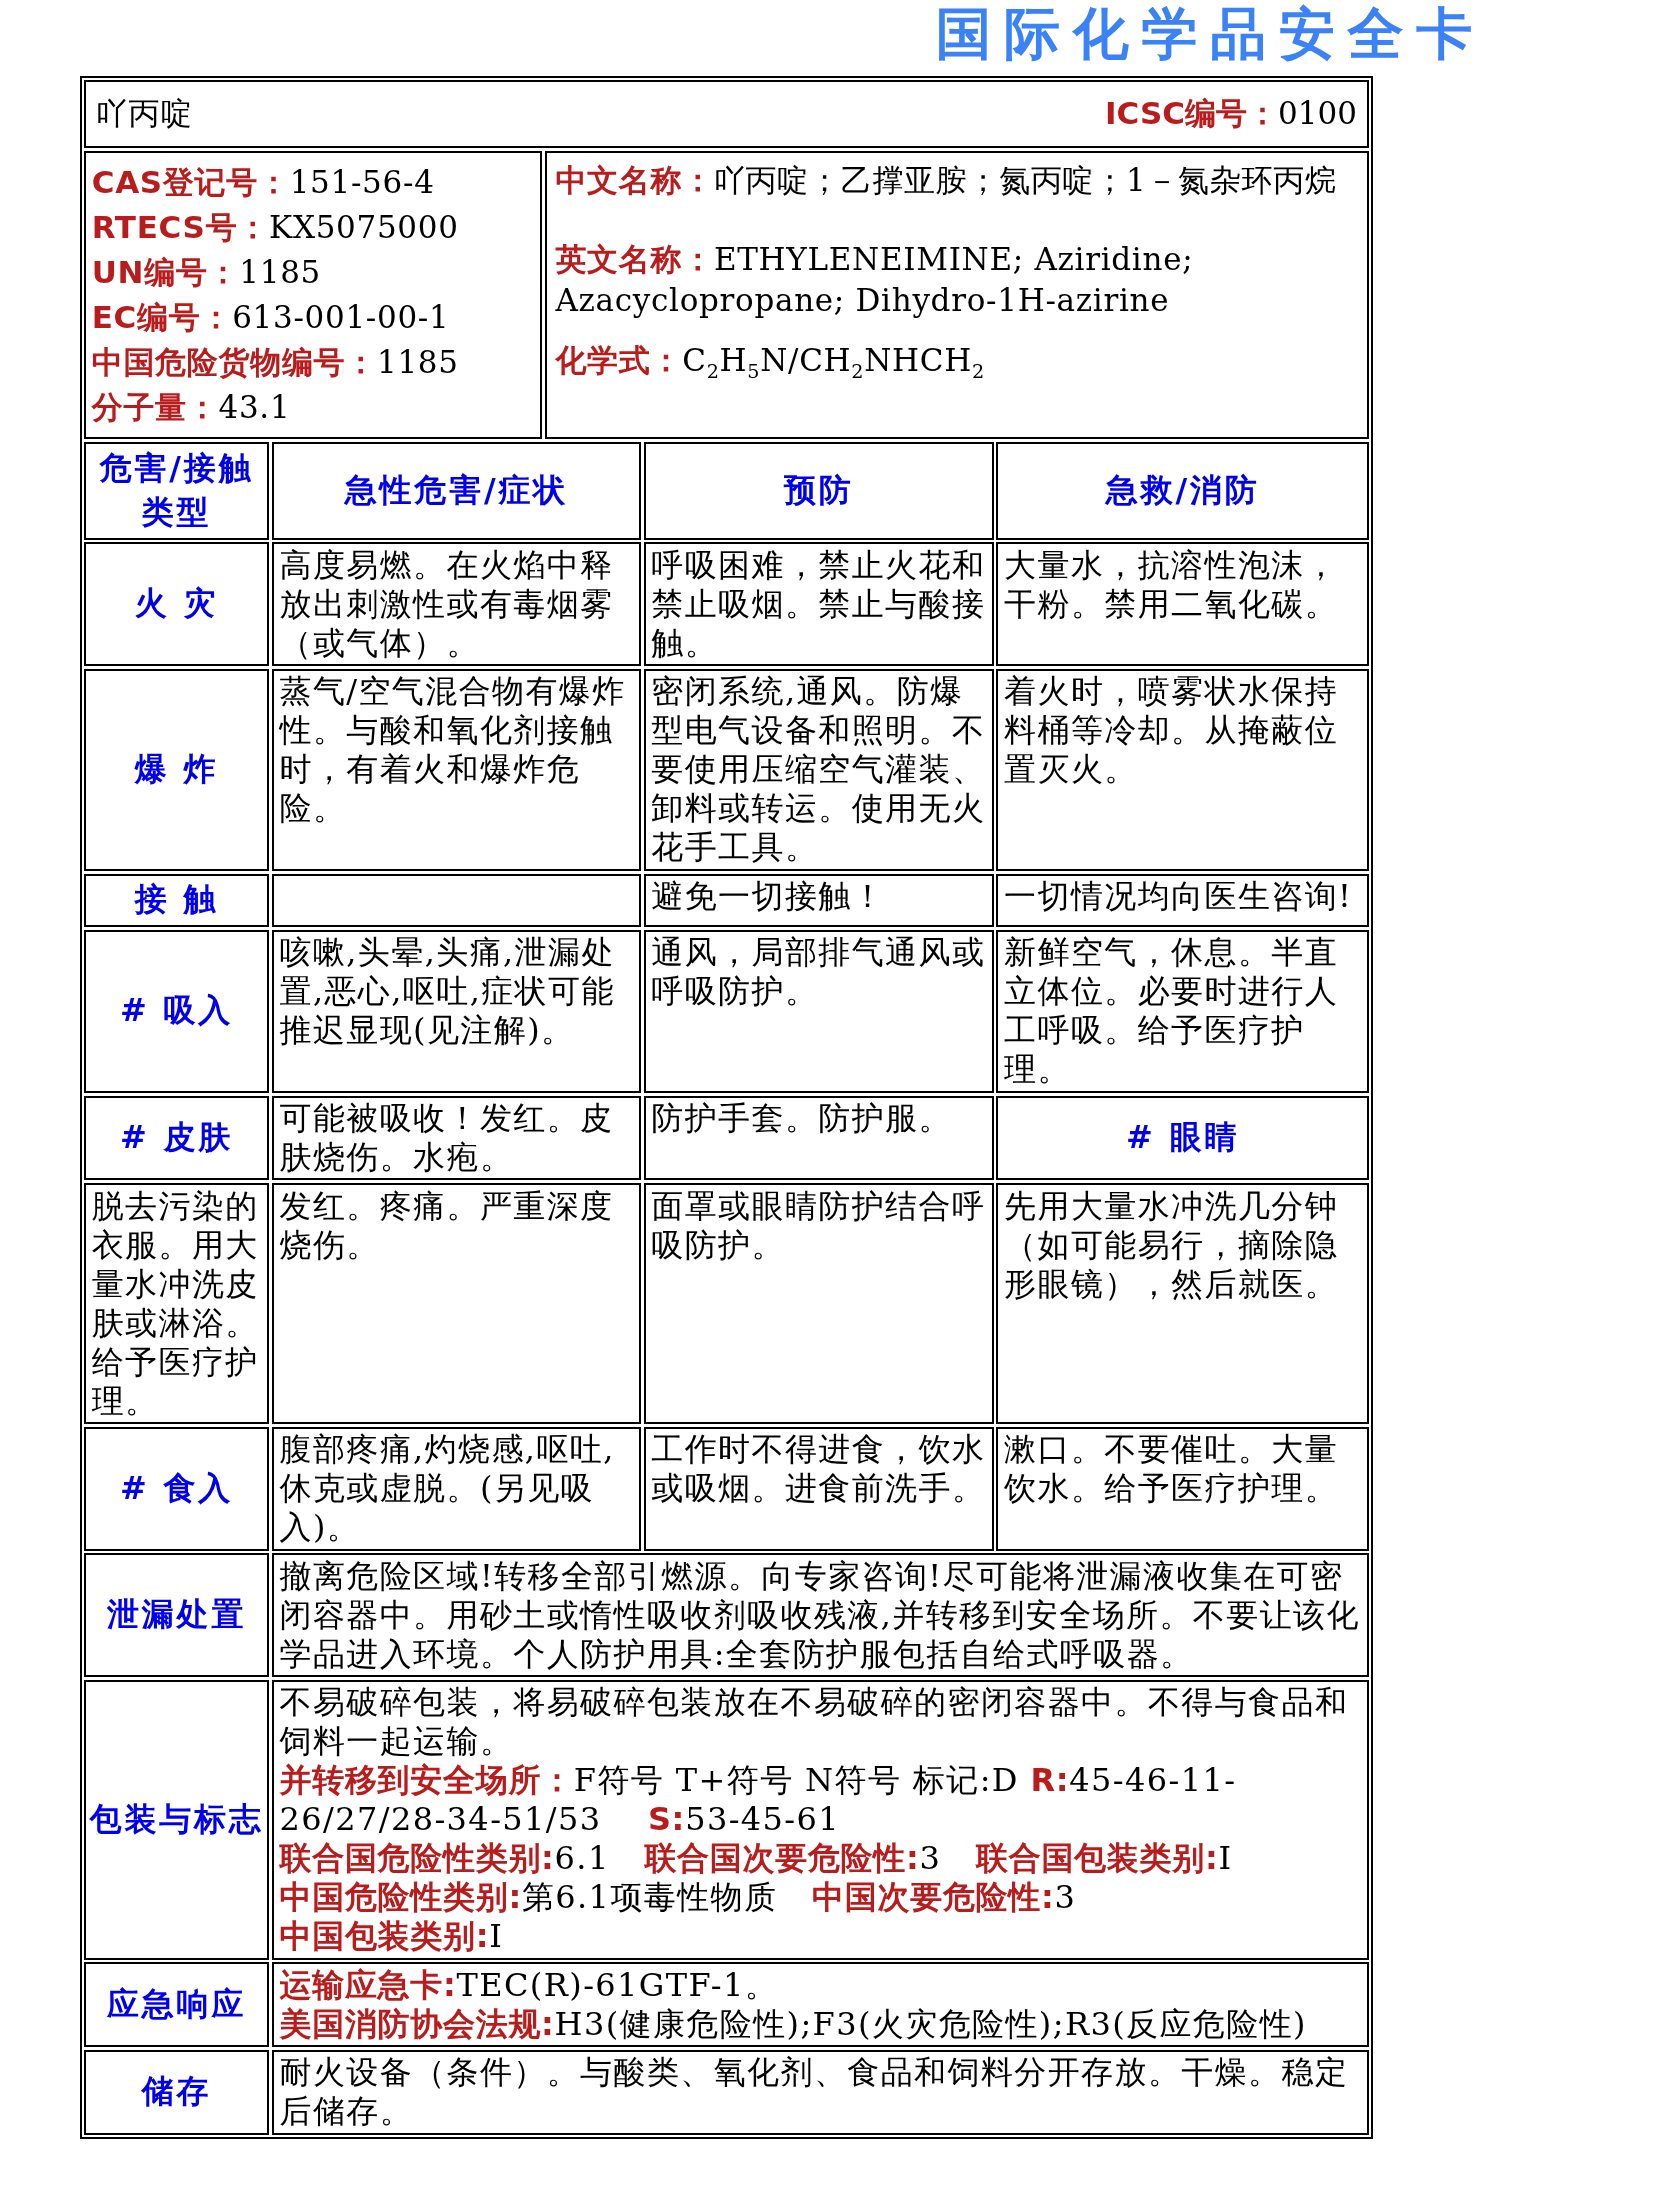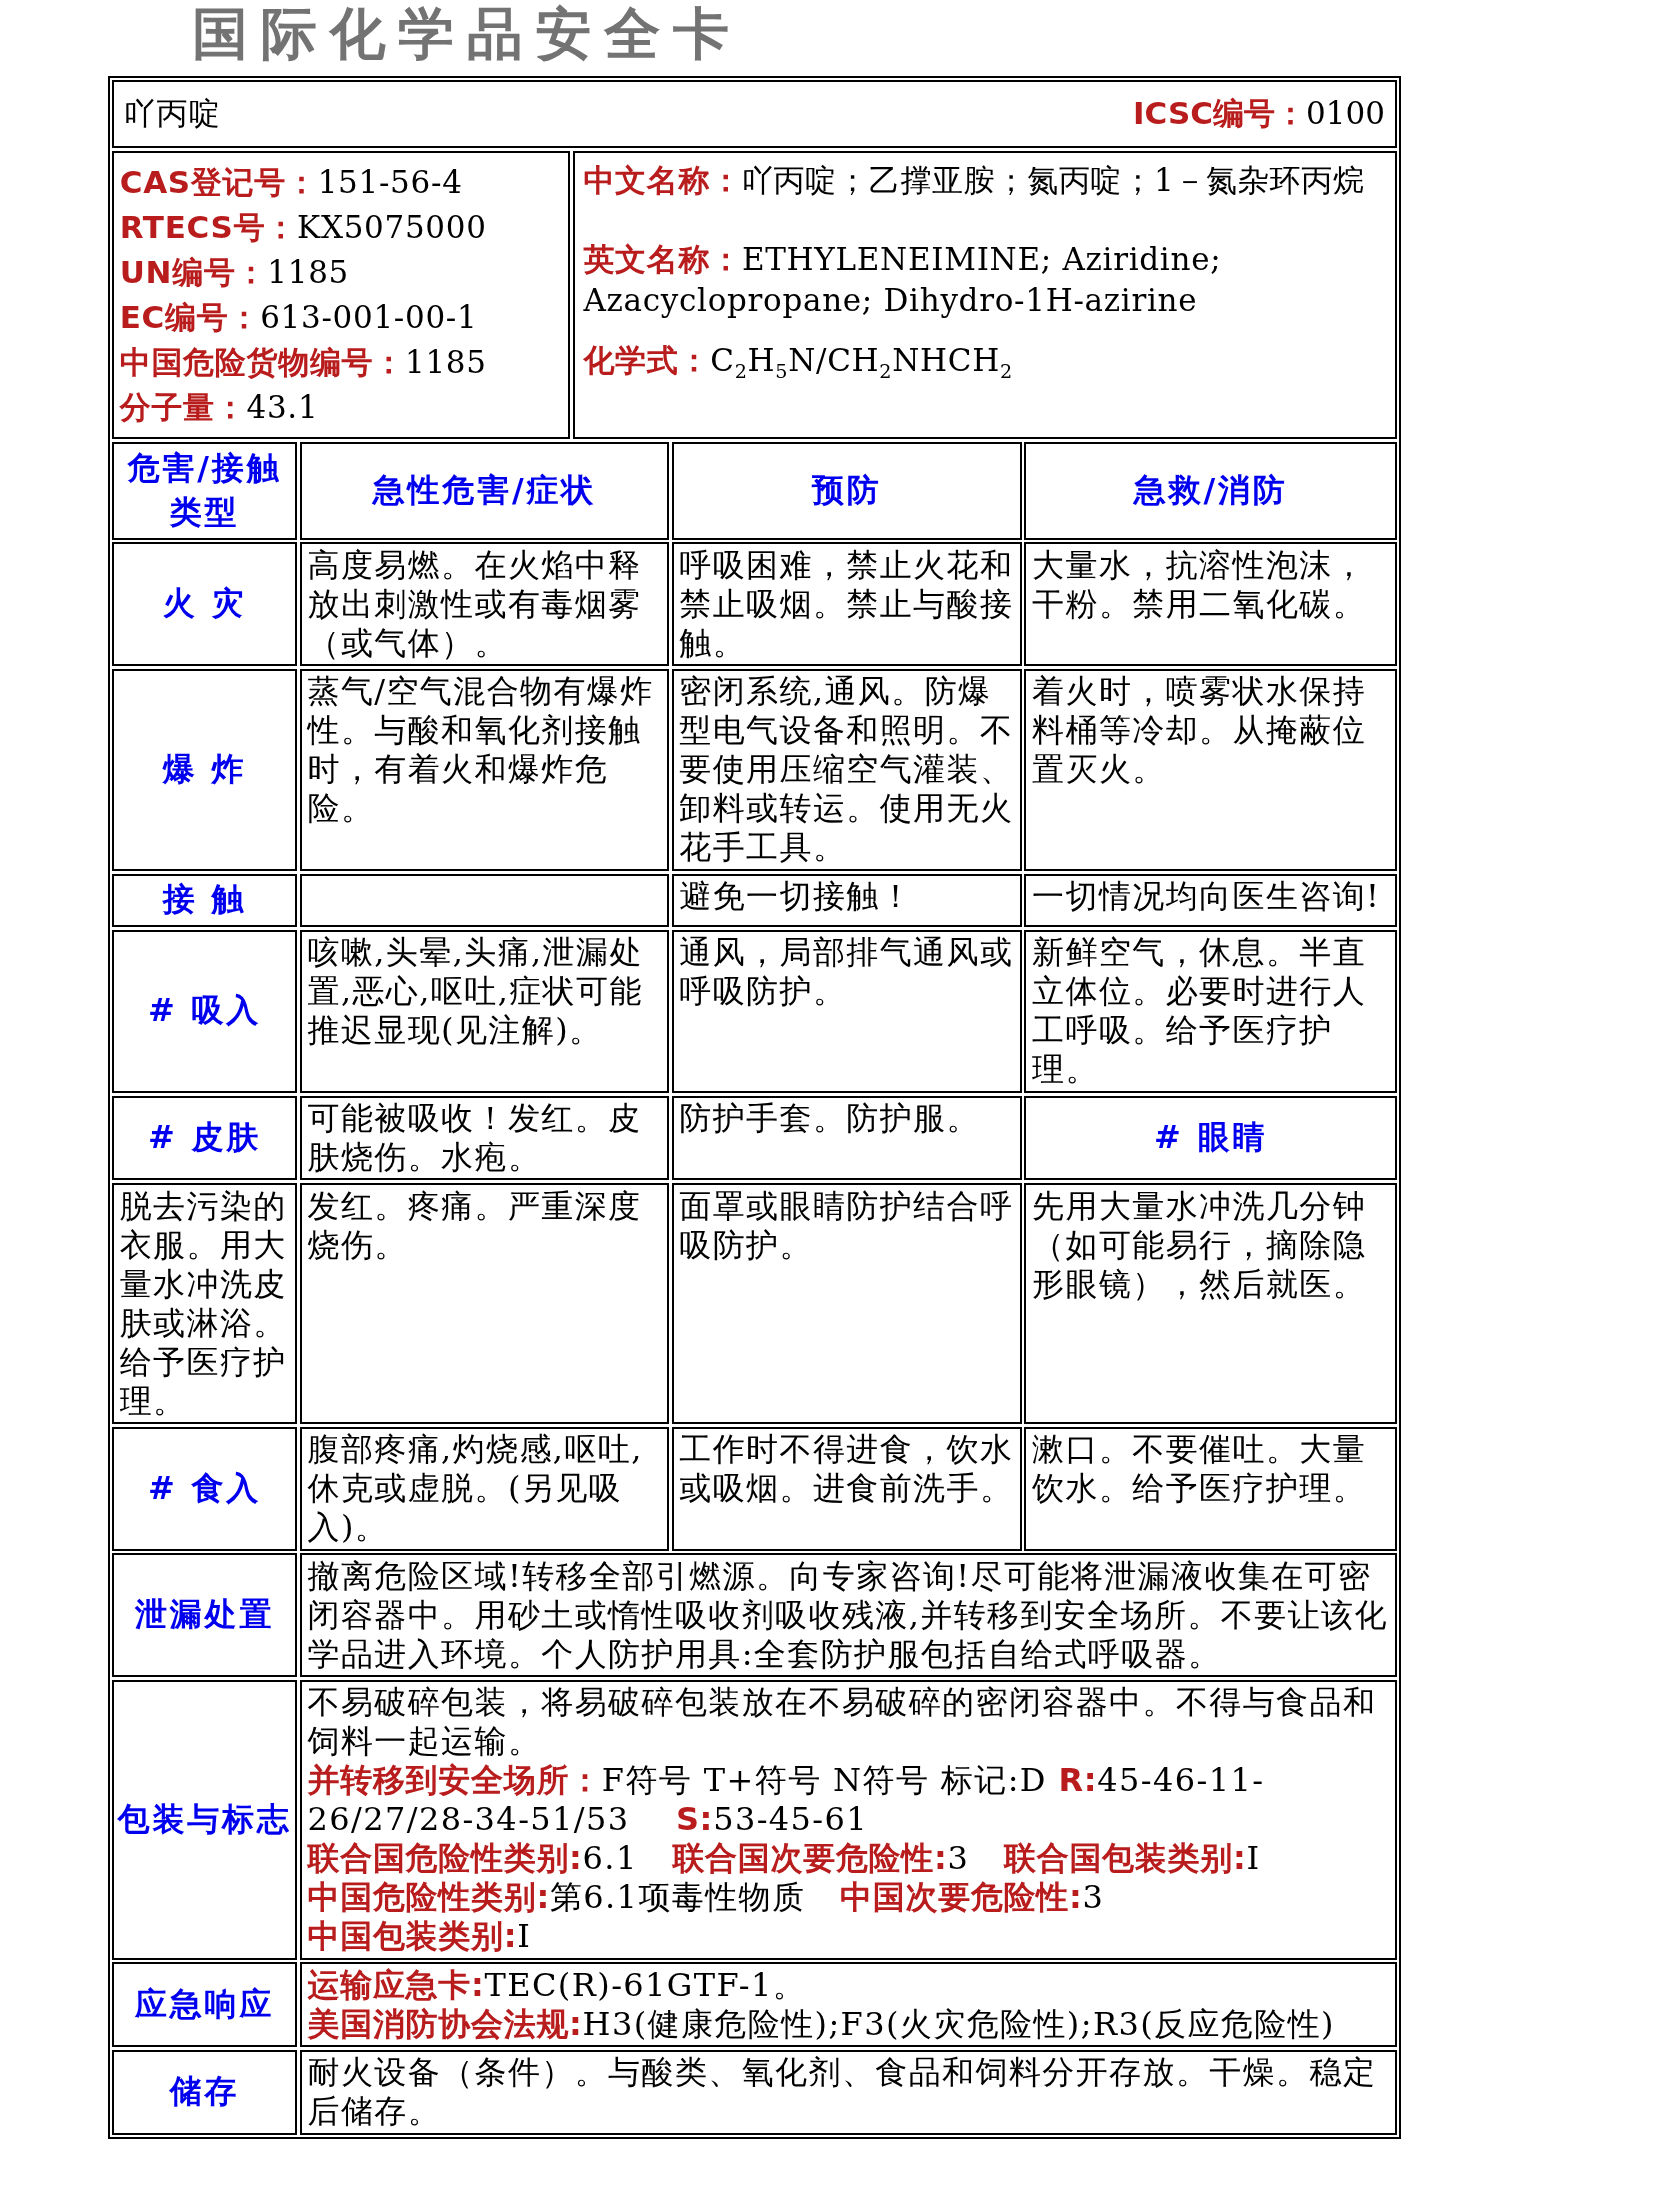--- a/index.html
+++ b/index.html
@@ -1,26 +1,26 @@
 <!DOCTYPE html>
 <html style="font-size:11.3px"><head>
 <meta charset="utf-8">
 <style>
   html,body{margin:0;padding:0;background:#ffffff;}
   body{
     width:1653px;height:2205px;position:relative;
     font-family:"DejaVu Serif","Liberation Serif",serif;color:#000;
   }
   .page-title{
-    width:1293px;margin:1.4px 0 10px 192px;text-align:left;
+    width:1293px;margin:1.4px 0 10px 192px;text-align:right;
     font-family:"DejaVu Sans","Liberation Sans",sans-serif;
-    font-weight:bold;color:#737373;font-size:56px;letter-spacing:12.7px;line-height:65px;
+    font-weight:bold;color:#3b82f6;font-size:56px;letter-spacing:12.7px;line-height:65px;
   }
   .card{
-    margin-left:108px;width:1293px;box-sizing:border-box;
+    margin-left:80px;width:1293px;box-sizing:border-box;
     border:2.8px solid #000;padding:2.1px;background:#fff;
     display:flex;flex-direction:column;gap:2.8px;
   }
   .cell{border:2.1px solid #000;box-sizing:border-box;background:#fff;}
   .lbl{color:#b91c1c;font-family:"DejaVu Sans","Liberation Sans",sans-serif;font-weight:bold;}
   
   .rowA{display:flex;justify-content:space-between;align-items:center;
         min-height:68px;padding:0 10px;font-size:31px;}
   .rowA .nm{letter-spacing:1.4px;}
   .rowA .icsc{white-space:nowrap;}

